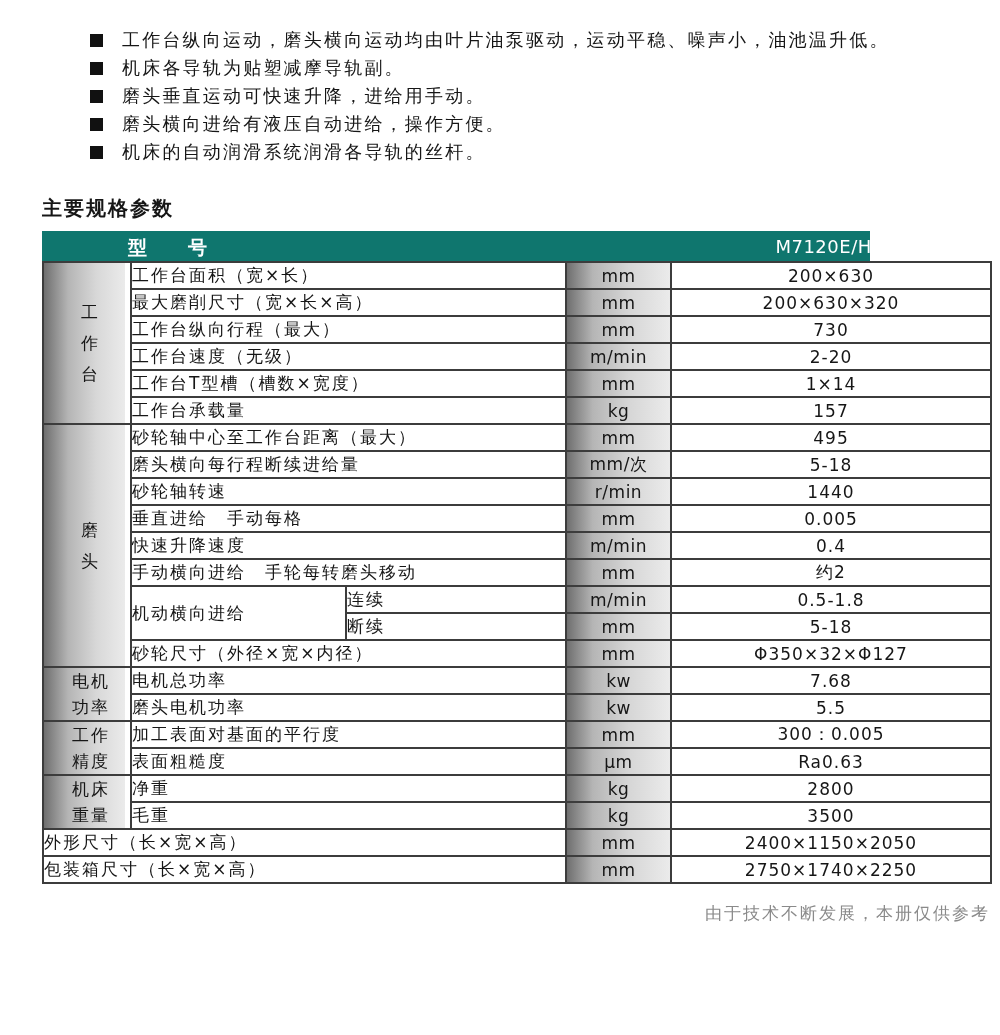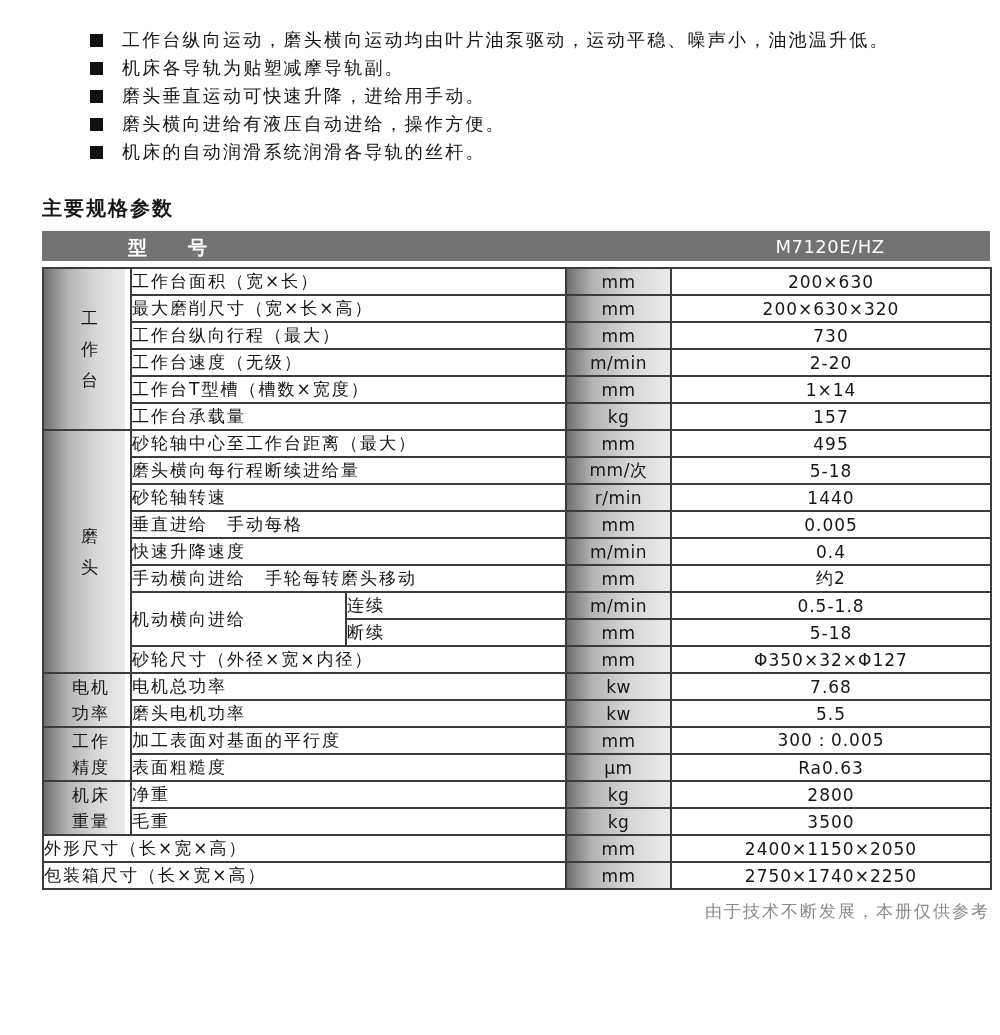--- a/index.html
+++ b/index.html
@@ -24,22 +24,22 @@
     margin:8px 19px 0 0;
   }
   .feature-text {
     width:872px; font-size:18px; letter-spacing:2.2px; line-height:28px;
   }
 
   .specs-title { margin-top:28px; margin-bottom:9px; }
 
   
   .model-bar {
-    position:relative; width:948px; height:30px;
-    background:#737373; color:#ffffff; margin-bottom:6px;
+    position:relative; width:828px; height:30px;
+    background:#0f766e; color:#ffffff; margin-bottom:0;
   }
   .model-label {
     position:absolute; left:86px; top:4px;
     font-size:19px; font-weight:bold; letter-spacing:1px;
   }
   .model-value {
     position:absolute; left:628px; top:5px; width:320px;
     text-align:center; font-size:18px; letter-spacing:0.5px;
   }
 
@@ -70,21 +70,21 @@
   td.c-sub  { text-align:left; padding-left:34px; letter-spacing:2px; }
   td.c-merged { text-align:left; padding-left:80px; letter-spacing:2px; border-left:none; }
   td.c-unit {
     text-align:center; font-size:16px; letter-spacing:0.5px;
     background-image:linear-gradient(90deg,#6f6f6f 0%,#b5b5b5 25%,#d6d6d6 60%,#ebebeb 100%);
   }
   td.c-val { text-align:center; letter-spacing:1px; border-right:none; }
 
   
   .footer {
-    width:948px; margin-top:10px; text-align:right;
+    width:948px; margin-top:18px; text-align:right;
     color:#8a8a8a; font-size:17px; letter-spacing:2px; padding-right:2px;
   }
 </style>
 </head>
 <body>
 
 <div class="page">
 
 
   <div class="features">

